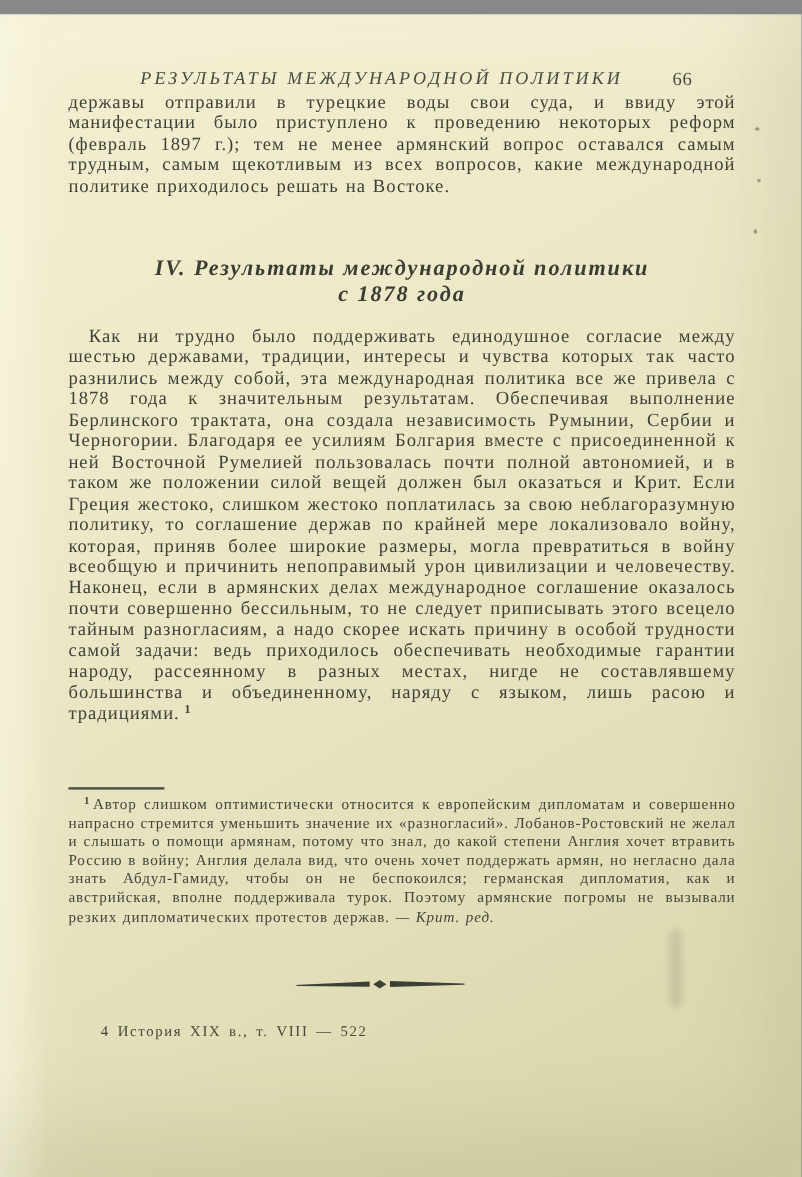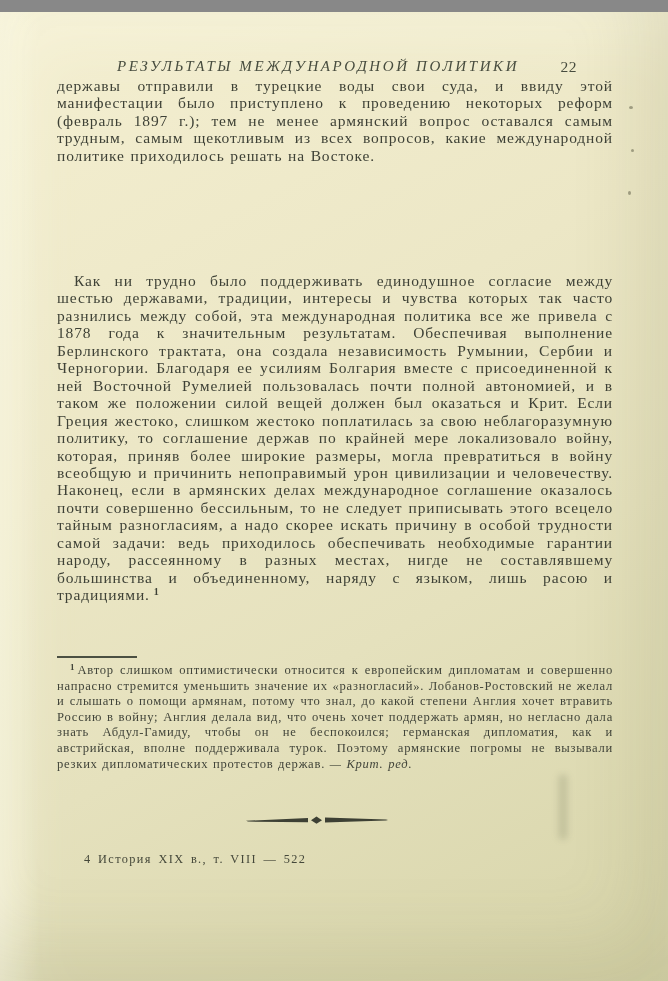--- a/index.html
+++ b/index.html
@@ -128,25 +128,29 @@
     border-radius: 6px;
   }
 </style>
 </head>
 <body>
 
 <div class="page">
 
   <div class="col running-head">
     <span class="title">РЕЗУЛЬТАТЫ МЕЖДУНАРОДНОЙ ПОЛИТИКИ</span>
-    <span class="pagenum">22</span>
+    <span class="pagenum">66</span>
   </div>
 
   <p class="col body-par par1">державы отправили в турецкие воды свои суда, и ввиду этой манифестации было приступлено к проведению некоторых реформ (февраль 1897 г.); тем не менее армянский вопрос оставался самым трудным, самым щекотливым из всех вопросов, какие международной политике приходилось решать на Востоке.</p>
 
+  <h2 class="col section-heading">
+    <span>IV. Результаты международной политики</span><br>
+    <span>с 1878 года</span>
+  </h2>
 
   <p class="col body-par par2"><span>Как ни трудно было поддерживать единодушное согласие между шестью державами, традиции, интересы и чувства которых так часто разнились между собой, эта международная политика все же привела с 1878 года к значительным результатам. Обеспечивая выполнение Берлинского трактата, она создала независимость Румынии, Сербии и Черногории. Благодаря ее усилиям Болгария вместе с присоединенной к ней Восточной Румелией пользовалась почти полной автономией, и в таком же положении силой вещей должен был оказаться и Крит. Если Греция жестоко, слишком жестоко поплатилась за свою неблагоразумную политику, то соглашение держав по крайней мере локализовало войну, которая, приняв более широкие размеры, могла превратиться в войну всеобщую и причинить непоправимый урон цивилизации и человечеству. Наконец, если в армянских делах международное соглашение оказалось почти совершенно бессильным, то не следует приписывать этого всецело тайным разногласиям, а надо скорее искать причину в особой трудности самой задачи: ведь приходилось обеспечивать необходимые гарантии народу, рассеянному в разных местах, нигде не составлявшему большинства и объединенному, наряду с языком, лишь расою и традициями.</span><sup class="fnref">1</sup></p>
 
   <div class="fn-rule"></div>
 
   <p class="col footnote"><sup class="fnmark">1</sup><span>Автор слишком оптимистически относится к европейским дипломатам и совершенно напрасно стремится уменьшить значение их «разногласий». Лобанов-Ростовский не желал и слышать о помощи армянам, потому что знал, до какой степени Англия хочет втравить Россию в войну; Англия делала вид, что очень хочет поддержать армян, но негласно дала знать Абдул-Гамиду, чтобы он не беспокоился; германская дипломатия, как и австрийская, вполне поддерживала турок. Поэтому армянские погромы не вызывали резких дипломатических протестов держав.</span>
     <span class="editor-note">— Крит. ред.</span></p>
 
   <svg class="divider" viewBox="0 0 142 13" aria-hidden="true">
     <polygon points="0,6.8 62,3.9 62,8.3 2,7.6" fill="#3d4034"></polygon>

